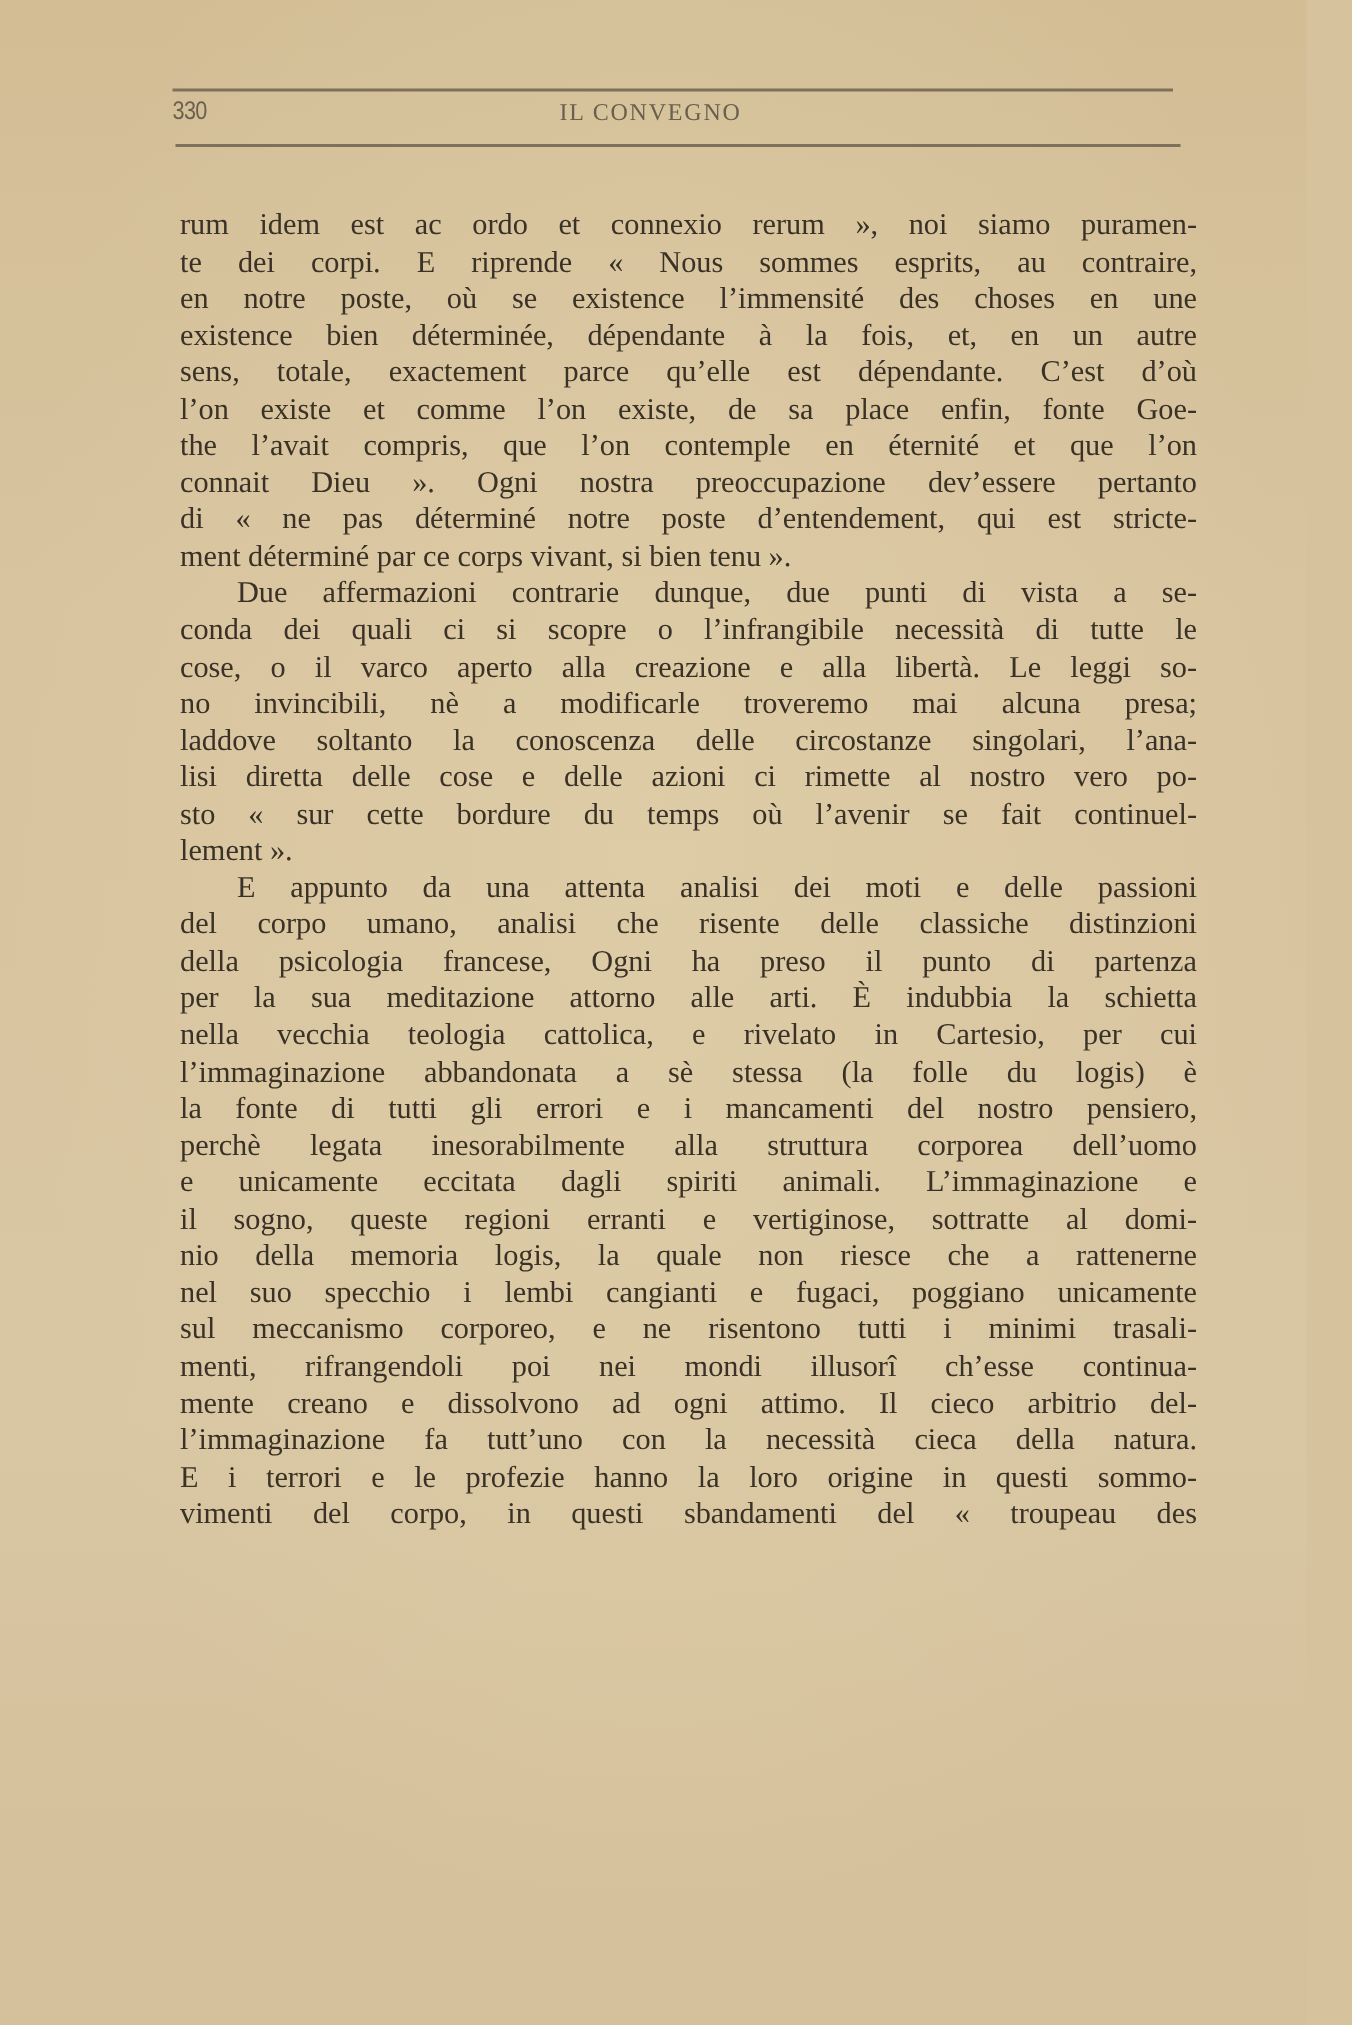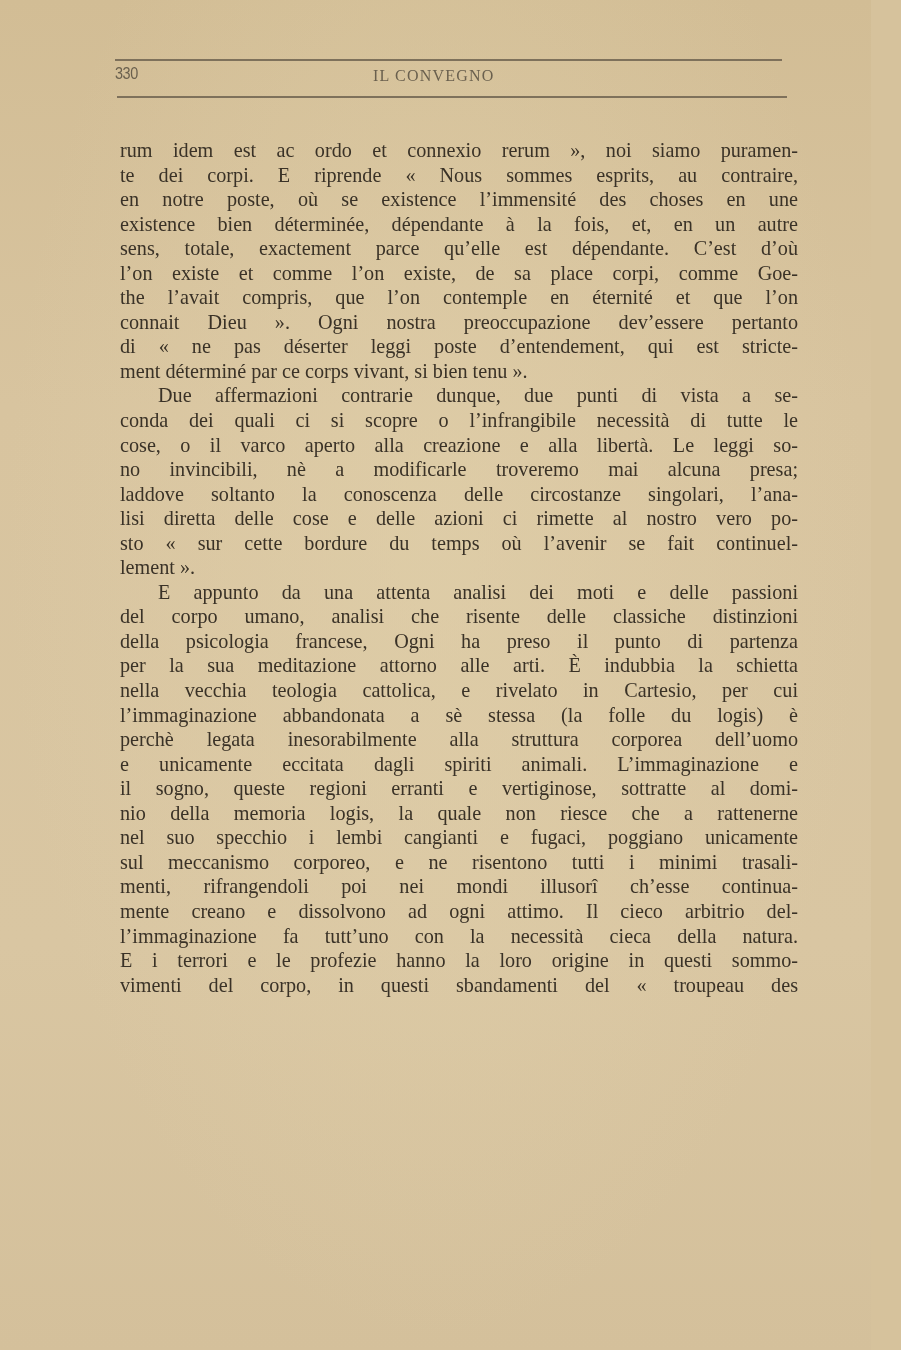--- a/index.html
+++ b/index.html
@@ -91,39 +91,40 @@
     <span class="journal-title">IL CONVEGNO</span>
   </div>
   <div class="rule bottom"></div>
 
   <div class="body-text">
     <span class="line">rum idem est ac ordo et connexio rerum », noi siamo puramen-</span>
     <span class="line">te dei corpi. E riprende « Nous sommes esprits, au contraire,</span>
     <span class="line">en notre poste, où se existence l’immensité des choses en une</span>
     <span class="line">existence bien déterminée, dépendante à la fois, et, en un autre</span>
     <span class="line">sens, totale, exactement parce qu’elle est dépendante. C’est d’où</span>
-    <span class="line">l’on existe et comme l’on existe, de sa place corpi, comme Goe-</span>
+    <span class="line">l’on existe et comme l’on existe, de sa place enfin, fonte Goe-</span>
     <span class="line">the l’avait compris, que l’on contemple en éternité et que l’on</span>
     <span class="line">connait Dieu ». Ogni nostra preoccupazione dev’essere pertanto</span>
-    <span class="line">di « ne pas déserter leggi poste d’entendement, qui est stricte-</span>
+    <span class="line">di « ne pas déterminé notre poste d’entendement, qui est stricte-</span>
     <span class="line last">ment déterminé par ce corps vivant, si bien tenu ».</span>
     <span class="line indent">Due affermazioni contrarie dunque, due punti di vista a se-</span>
     <span class="line">conda dei quali ci si scopre o l’infrangibile necessità di tutte le</span>
     <span class="line">cose, o il varco aperto alla creazione e alla libertà. Le leggi so-</span>
     <span class="line">no invincibili, nè a modificarle troveremo mai alcuna presa;</span>
     <span class="line">laddove soltanto la conoscenza delle circostanze singolari, l’ana-</span>
     <span class="line">lisi diretta delle cose e delle azioni ci rimette al nostro vero po-</span>
     <span class="line">sto « sur cette bordure du temps où l’avenir se fait continuel-</span>
     <span class="line last">lement ».</span>
     <span class="line indent">E appunto da una attenta analisi dei moti e delle passioni</span>
     <span class="line">del corpo umano, analisi che risente delle classiche distinzioni</span>
     <span class="line">della psicologia francese, Ogni ha preso il punto di partenza</span>
     <span class="line">per la sua meditazione attorno alle arti. È indubbia la schietta</span>
     <span class="line">nella vecchia teologia cattolica, e rivelato in Cartesio, per cui</span>
     <span class="line">l’immaginazione abbandonata a sè stessa (la folle du logis) è</span>
+    <span class="line">la fonte di tutti gli errori e i mancamenti del nostro pensiero,</span>
     <span class="line">perchè legata inesorabilmente alla struttura corporea dell’uomo</span>
     <span class="line">e unicamente eccitata dagli spiriti animali. L’immaginazione e</span>
     <span class="line">il sogno, queste regioni erranti e vertiginose, sottratte al domi-</span>
     <span class="line">nio della memoria logis, la quale non riesce che a rattenerne</span>
     <span class="line">nel suo specchio i lembi cangianti e fugaci, poggiano unicamente</span>
     <span class="line">sul meccanismo corporeo, e ne risentono tutti i minimi trasali-</span>
     <span class="line">menti, rifrangendoli poi nei mondi illusorî ch’esse continua-</span>
     <span class="line">mente creano e dissolvono ad ogni attimo. Il cieco arbitrio del-</span>
     <span class="line">l’immaginazione fa tutt’uno con la necessità cieca della natura.</span>
     <span class="line">E i terrori e le profezie hanno la loro origine in questi sommo-</span>

